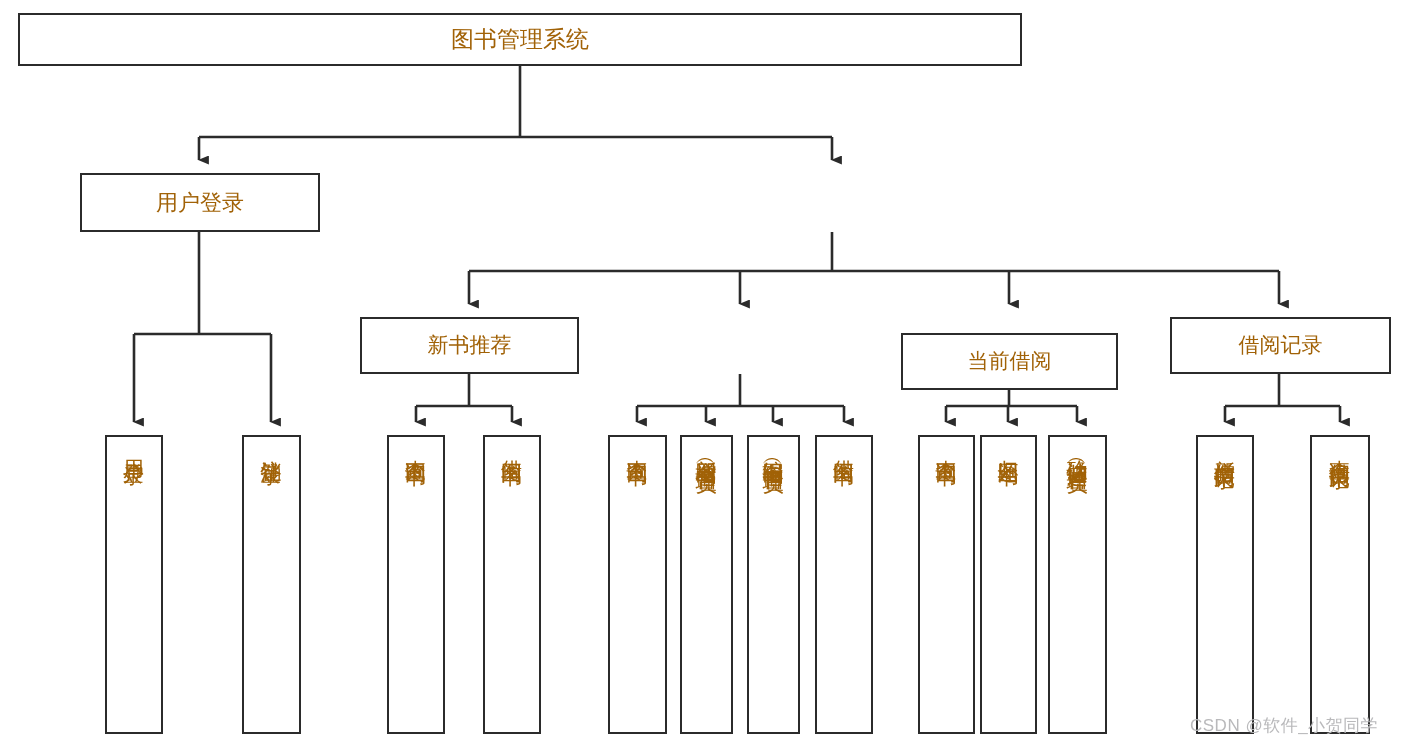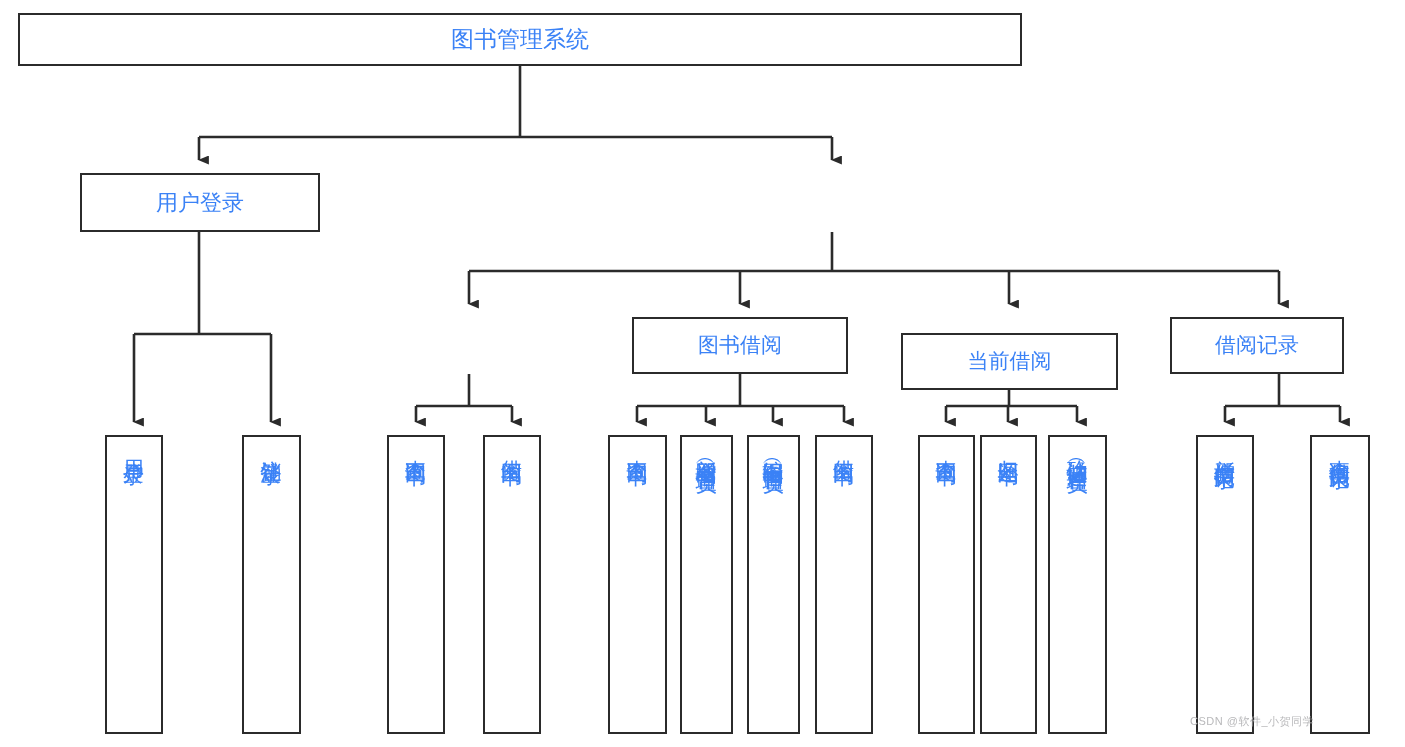--- a/index.html
+++ b/index.html
@@ -26,21 +26,21 @@
     pointer-events: none;
   }
   .node {
     position: absolute;
     box-sizing: border-box;
     background: #ffffff;
     border: 2.5px solid #2b2b2b;
     display: flex;
     align-items: center;
     justify-content: center;
-    color: #3b82f6;
+    color: #a16207;
     text-align: right;
     line-height: 1.18;
   }
   .node.root {
     font-size: 23px;
   }
   .node.lvl2 {
     font-size: 22px;
   }
   .node.lvl3 {
@@ -54,21 +54,21 @@
   .leaf-text {
     writing-mode: vertical-rl;
     text-orientation: upright;
     letter-spacing: 2px;
     line-height: 1;
     white-space: nowrap;
     display: block;
   }
   .watermark {
     position: absolute;
-    font-size: 11px;
+    font-size: 17px;
     color: #b9b9bb;
     letter-spacing: 0.5px;
     white-space: nowrap;
     user-select: none;
   }
 </style>
 </head>
 <body>
 
 <div id="canvas">
@@ -124,27 +124,27 @@
   </svg>
 
   <div class="node root" style="left:18px;top:13px;width:1004px;height:53px;">
     <span>图书管理系统</span>
   </div>
 
   <div class="node lvl2" style="left:80px;top:173px;width:240px;height:59px;">
     <span>用户登录</span>
   </div>
 
-  <div class="node lvl3" style="left:632px;top:317px;width:216px;height:57px;">
-    <span>图书借阅</span>
+  <div class="node lvl3" style="left:360px;top:317px;width:219px;height:57px;">
+    <span>新书推荐</span>
   </div>
   <div class="node lvl3" style="left:901px;top:333px;width:217px;height:57px;">
     <span>当前借阅</span>
   </div>
-  <div class="node lvl3" style="left:1170px;top:317px;width:174px;height:57px;">
+  <div class="node lvl3" style="left:1170px;top:317px;width:221px;height:57px;">
     <span>借阅记录</span>
   </div>
 
   <div class="node leaf" style="left:105px;top:435px;width:58px;height:299px;">
     <span class="leaf-text">用户登录</span>
   </div>
   <div class="node leaf" style="left:242px;top:435px;width:59px;height:299px;">
     <span class="leaf-text">注销登录</span>
   </div>
   <div class="node leaf" style="left:387px;top:435px;width:58px;height:299px;">

